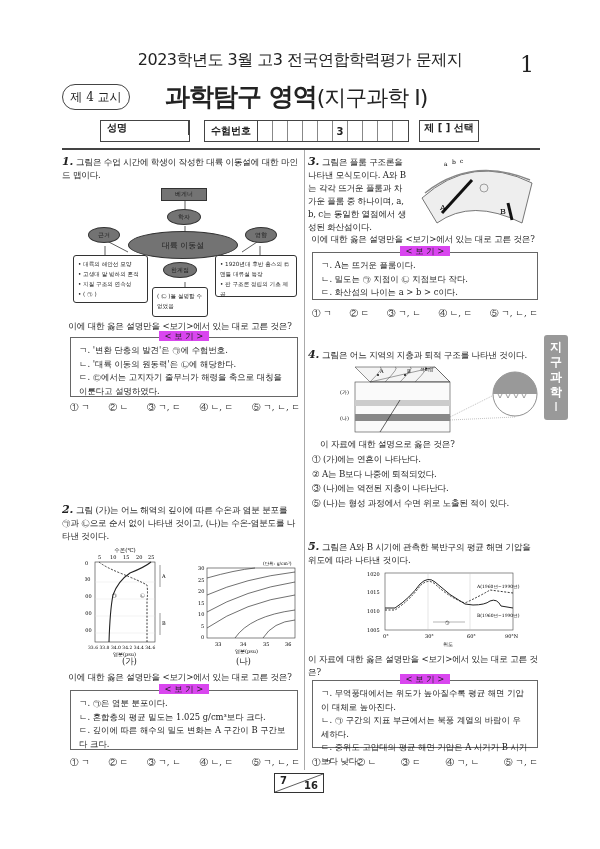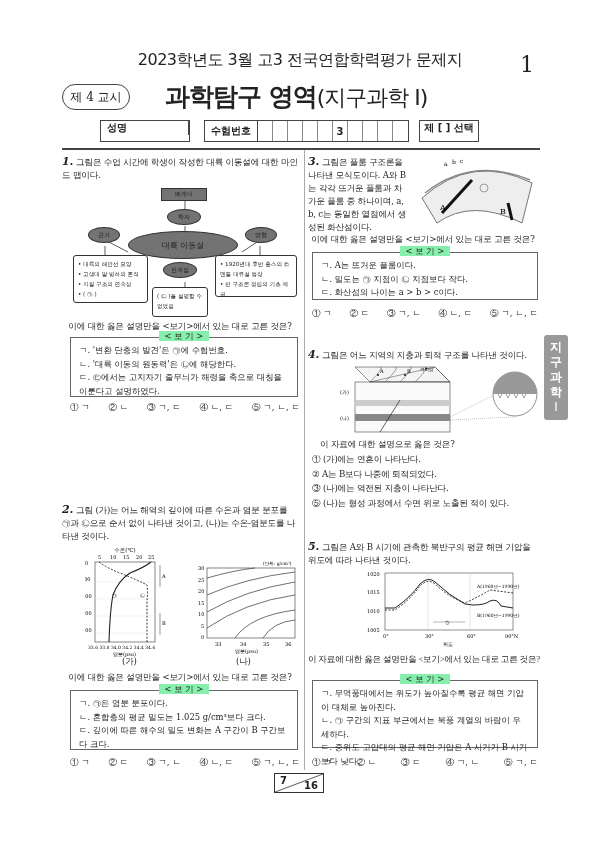--- a/index.html
+++ b/index.html
@@ -24,21 +24,21 @@
   .cell:last-child { border-right: none; }
 
   .hr-top { position: absolute; top: 148px; left: 62px; width: 478px; height: 2px; background: #444; }
   .col-divider { position: absolute; top: 150px; left: 304px; width: 1px; height: 620px; background: #aaa; }
 
   .q { position: absolute; font-size: 8.6px; line-height: 13px; letter-spacing: -0.2px; }
   .q .num { font-weight: bold; font-style: italic; font-size: 11px; margin-right: 3px; }
   .center-q { text-align: center; }
   .bogi-box { position: absolute; border: 1px solid #666; font-size: 8.4px; line-height: 13.5px; padding: 6px 8px 4px 8px; }
   .bogi-label { position: absolute; top: -8px; left: 0; width: 100%; text-align: center; }
-  .bogi-label span { background: #86efac; padding: 0 6px; }
+  .bogi-label span { background: #d946ef; padding: 0 6px; }
   .choices { position: absolute; font-size: 8.6px; display: flex; }
   .choices span { display: inline-block; }
 
   .mm-node { position: absolute; border: 1px solid #333; background: #737373; font-family: "DejaVu Sans", sans-serif;
     font-size: 6px; display: flex; align-items: center; justify-content: center; }
   .mm-ell { border-radius: 50%; }
   .mm-box { position: absolute; border: 1px solid #333; border-radius: 3px; font-family: "DejaVu Sans", sans-serif;
     font-size: 5.6px; line-height: 10px; padding: 3px 4px; background: #fff; }
 
   .side-tab { position: absolute; top: 335px; left: 544px; width: 24px; height: 85px; background: #999;
@@ -291,21 +291,21 @@
   <text x="112" y="20" font-size="4.5">A(1960년~1990년)</text>
   <text x="112" y="49" font-size="4.5">B(1960년~1990년)</text>
   <line x1="68" y1="54" x2="100" y2="54" stroke="#444" stroke-width="0.4"></line>
   <text x="80" y="56" font-size="4.5">㉠</text>
   <text x="18" y="70">0°</text>
     <text x="60" y="70">30°</text>
     <text x="102" y="70">60°</text>
     <text x="140" y="70">90°N</text>
   <text x="78" y="78">위도</text>
 </svg>
-<div class="q" style="top:653px; left:308px; width:232px;font-family:Liberation Serif, serif;">이 자료에 대한 옳은 설명만을 &lt;보기&gt;에서 있는 대로 고른 것은?</div>
+<div class="q" style="top:653px; left:308px; width:232px;">이 자료에 대한 옳은 설명만을 &lt;보기&gt;에서 있는 대로 고른 것은?</div>
 <div class="bogi-box" style="top:680px; left:312px; width:226px; height:68px;">
   <div class="bogi-label"><span>&lt; 보 기 &gt;</span></div>
   <div>ㄱ. 무역풍대에서는 위도가 높아질수록 평균 해면 기압이 대체로 높아진다.</div>
   <div>ㄴ. ㉠ 구간의 지표 부근에서는 북풍 계열의 바람이 우세하다.</div>
   <div>ㄷ. 중위도 고압대의 평균 해면 기압은 A 시기가 B 시기보다 낮다.</div>
 </div>
 <div class="choices" style="top:757px; left:312px; width:226px; justify-content:space-between;">
   <span>① ㄱ</span>
   <span>② ㄴ</span>
   <span>③ ㄷ</span>

